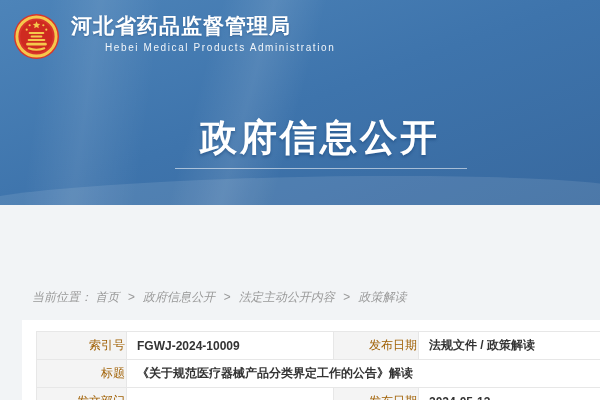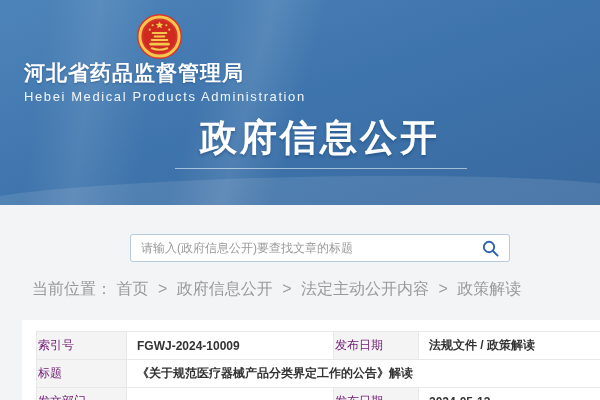--- a/index.html
+++ b/index.html
@@ -13,54 +13,54 @@
       linear-gradient(105deg, rgba(255,255,255,0) 34%, rgba(255,255,255,.10) 42%, rgba(255,255,255,0) 50%),
       linear-gradient(98deg, rgba(255,255,255,0) 8%, rgba(255,255,255,.09) 16%, rgba(255,255,255,0) 26%),
       linear-gradient(160deg,#4d84b9 0%,#3e74ac 50%,#38699f 100%);
   }
   .hero::before{
     content:"";position:absolute;left:-40px;right:-40px;bottom:-30px;height:58px;
     background:rgba(255,255,255,.10);
     border-radius:100% 100% 0 0/48px;
     transform:rotate(-1.2deg);
   }
-  .brand{position:absolute;left:13px;top:13px;display:flex;align-items:center;flex-direction:column;}
+  .brand{position:absolute;left:13px;top:13px;display:flex;align-items:flex-start;}
   .emblem{width:47px;height:47px;display:block;flex:0 0 auto;}
   .brand-text{margin-left:11px;}
   .brand-zh{color:#fff;font-size:21px;font-weight:bold;letter-spacing:1px;line-height:26px;text-shadow:0 1px 2px rgba(20,60,110,.4);}
-  .brand-en{color:rgba(255,255,255,.92);font-size:13px;letter-spacing:1.6px;margin-top:3px;white-space:nowrap;}
+  .brand-en{color:rgba(255,255,255,.92);font-size:10px;letter-spacing:1.6px;margin-top:3px;white-space:nowrap;margin-left:34px;}
   .hero-title{
     position:absolute;top:113px;left:0;width:640px;text-align:center;
     color:#fff;font-size:37px;font-weight:bold;letter-spacing:3px;
     text-shadow:0 2px 3px rgba(10,50,100,.38);
   }
   .hero-underline{position:absolute;top:168px;left:175px;width:292px;height:1px;background:rgba(255,255,255,.55);}
 
   
   .lower{position:absolute;left:0;top:205px;width:600px;height:195px;background:#f2f4f6;}
 
   .searchbox{position:absolute;left:130px;top:29px;width:380px;height:28px;}
   .searchbox input{
     box-sizing:border-box;width:100%;height:100%;
     border:1px solid #b9c9de;border-radius:3px;background:#fff;
     padding:0 36px 0 10px;font-size:12px;color:#333;outline:none;
     font-family:"Liberation Sans","DejaVu Sans",sans-serif;
   }
   .searchbox input::placeholder{color:#9a9a9a;}
   .sicon{position:absolute;right:11px;top:6px;width:17px;height:17px;cursor:pointer;}
 
-  .breadcrumb{position:absolute;left:32px;top:74px;font-size:16px;color:#999;white-space:nowrap;}
+  .breadcrumb{position:absolute;left:32px;top:84px;font-size:12px;color:#999;white-space:nowrap;font-style:italic;}
   .breadcrumb a{color:#999;text-decoration:none;cursor:pointer;}
   .breadcrumb .sep{margin:0 5px;color:#999;}
 
   
   .card{position:absolute;left:22px;top:115px;width:740px;height:90px;background:#fff;}
   table.info{border-collapse:collapse;table-layout:fixed;margin:11px 0 0 14px;width:700px;}
   table.info td{border:1px solid #e7e7e7;height:25px;font-size:12px;overflow:hidden;white-space:nowrap;}
-  td.lbl{background:#f4f4f4;color:#701a75;text-align:left;}
+  td.lbl{background:#f4f4f4;color:#a16207;text-align:right;}
   td.val{background:#fff;color:#333;padding-left:10px;font-weight:bold;}
   .c1{width:87px;} .c2{width:195px;} .c3{width:82px;} .c4{width:336px;}
 </style>
 </head>
 <body>
 
 <div id="screen">
 
   <div class="hero">
     <div class="brand">
@@ -83,27 +83,20 @@
         <div class="brand-zh">河北省药品监督管理局</div>
         <div class="brand-en">Hebei Medical Products Administration</div>
       </div>
     </div>
     <div class="hero-title">政府信息公开</div>
     <div class="hero-underline"></div>
   </div>
 
   <div class="lower">
 
-    <div class="searchbox">
-      <input type="text" placeholder="请输入(政府信息公开)要查找文章的标题" style="">
-      <svg class="sicon" viewBox="0 0 17 17">
-        <circle cx="7" cy="7" r="5.2" fill="none" stroke="#2a63ad" stroke-width="1.9"></circle>
-        <line x1="11" y1="11" x2="15.6" y2="15.6" stroke="#2a63ad" stroke-width="1.9" stroke-linecap="round"></line>
-      </svg>
-    </div>
 
     <div class="breadcrumb">
       <span>当前位置：</span>
       <a>首页</a>
       <span class="sep">&gt;</span>
       <a>政府信息公开</a>
       <span class="sep">&gt;</span>
       <a>法定主动公开内容</a>
       <span class="sep">&gt;</span>
       <a>政策解读</a>

